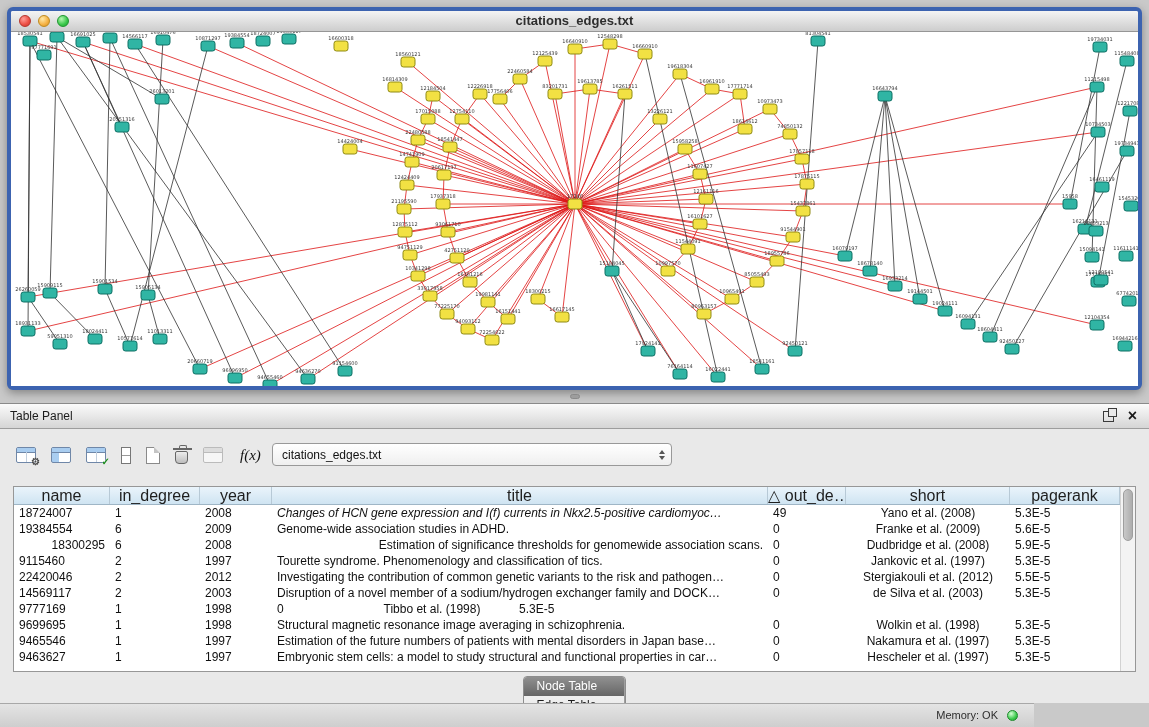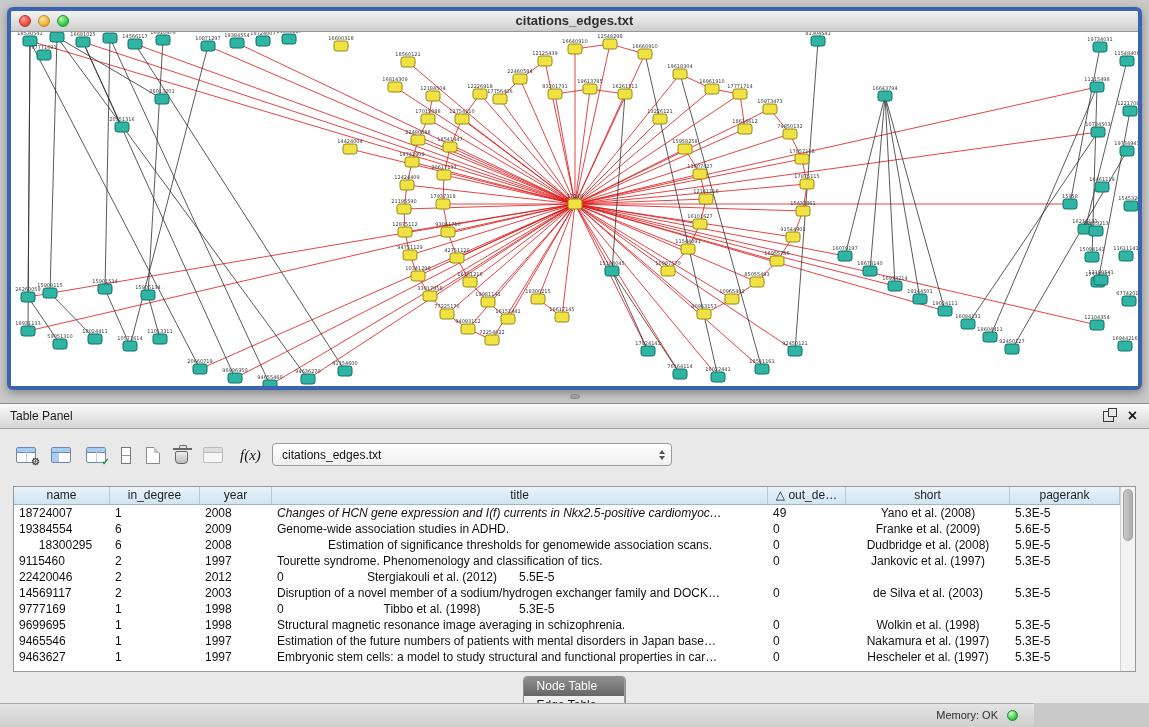--- a/index.html
+++ b/index.html
@@ -75,21 +75,21 @@
   .combo .val { flex:1; font-size:12px; padding-left:9px; color:#111; white-space:nowrap; overflow:hidden; }
   .combo .arrows { display:flex; flex-direction:column; align-items:center; gap:2px; margin-right:6px; }
   .arr-up { width:0; height:0; border-left:3.5px solid transparent; border-right:3.5px solid transparent; border-bottom:4px solid #555; }
   .arr-dn { width:0; height:0; border-left:3.5px solid transparent; border-right:3.5px solid transparent; border-top:4px solid #555; }
 
   
   .table-wrap { position:absolute; left:13px; top:57px; width:1123px; height:186px;
     background:#fff; border:1px solid #979797; overflow:hidden; }
   .thead { display:flex; height:18px; background:linear-gradient(#eaf4fb,#cfe4f2);
     border-bottom:1px solid #9fb6c6; }
-  .th { border-right:1px solid #b7c9d6; font-size:12px; text-align:center; line-height:17px;
+  .th { border-right:1px solid #b7c9d6; font-size:16px; text-align:center; line-height:17px;
     color:#1e1e1e; overflow:hidden; white-space:nowrap; flex:none; }
   .tr { display:flex; height:16px; }
   .td { font-size:12px; line-height:16px; padding:0 5px; white-space:nowrap; overflow:hidden;
     color:#101010; flex:none; }
   .vscroll { position:absolute; top:0; right:0; width:15px; bottom:0; background:#f3f3f3;
     border-left:1px solid #d2d2d2; }
   .thumb { position:absolute; top:2px; left:2px; width:10px; height:52px; border-radius:6px;
     background:linear-gradient(to right,#c9c9c9,#adadad); border:1px solid #9e9e9e; }
 
   
@@ -839,41 +839,42 @@
         <div class="tr">
           <div class="td" style="width: 96px; text-align: left;">19384554</div>
           <div class="td" style="width: 90px; text-align: left;">6</div>
           <div class="td" style="width: 72px; text-align: left;">2009</div>
           <div class="td" style="width: 496px; text-align: left;">Genome-wide association studies in ADHD.</div>
           <div class="td" style="width: 78px; text-align: left;">0</div>
           <div class="td" style="width: 164px; text-align: center;">Franke et al. (2009)</div>
           <div class="td" style="width: 110px; text-align: left;">5.6E-5</div>
         </div>
         <div class="tr">
-          <div class="td" style="width: 96px; text-align: center; padding-left: 12px;">18300295</div>
+          <div class="td" style="width: 96px; text-align: right; padding-left: 12px;">18300295</div>
           <div class="td" style="width: 90px; text-align: left;">6</div>
           <div class="td" style="width: 72px; text-align: left;">2008</div>
-          <div class="td" style="width: 496px; text-align: center;">Estimation of significance thresholds for genomewide association scans.</div>
+          <div class="td" style="width: 496px; text-align: right;">Estimation of significance thresholds for genomewide association scans.</div>
           <div class="td" style="width: 78px; text-align: left;">0</div>
           <div class="td" style="width: 164px; text-align: center;">Dudbridge et al. (2008)</div>
           <div class="td" style="width: 110px; text-align: left;">5.9E-5</div>
         </div>
         <div class="tr">
           <div class="td" style="width: 96px; text-align: left;">9115460</div>
           <div class="td" style="width: 90px; text-align: left;">2</div>
           <div class="td" style="width: 72px; text-align: left;">1997</div>
           <div class="td" style="width: 496px; text-align: left;">Tourette syndrome. Phenomenology and classification of tics.</div>
           <div class="td" style="width: 78px; text-align: left;">0</div>
           <div class="td" style="width: 164px; text-align: center;">Jankovic et al. (1997)</div>
           <div class="td" style="width: 110px; text-align: left;">5.3E-5</div>
         </div>
         <div class="tr">
           <div class="td" style="width: 96px; text-align: left;">22420046</div>
           <div class="td" style="width: 90px; text-align: left;">2</div>
           <div class="td" style="width: 72px; text-align: left;">2012</div>
+          <div class="td" style="width: 496px; text-align: left;">Investigating the contribution of common genetic variants to the risk and pathogen…</div>
           <div class="td" style="width: 78px; text-align: left;">0</div>
           <div class="td" style="width: 164px; text-align: center;">Stergiakouli et al. (2012)</div>
           <div class="td" style="width: 110px; text-align: left;">5.5E-5</div>
         </div>
         <div class="tr">
           <div class="td" style="width: 96px; text-align: left;">14569117</div>
           <div class="td" style="width: 90px; text-align: left;">2</div>
           <div class="td" style="width: 72px; text-align: left;">2003</div>
           <div class="td" style="width: 496px; text-align: left;">Disruption of a novel member of a sodium/hydrogen exchanger family and DOCK…</div>
           <div class="td" style="width: 78px; text-align: left;">0</div>

